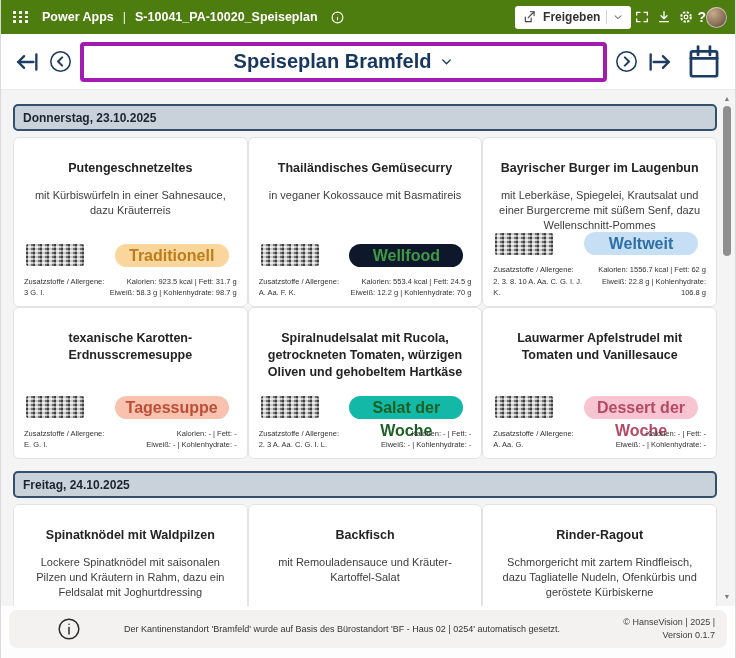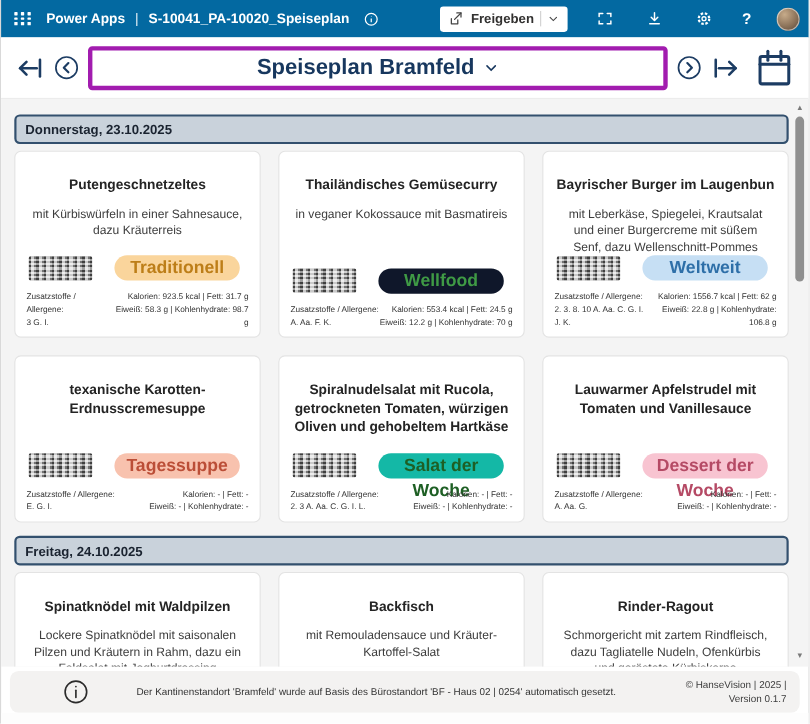--- a/index.html
+++ b/index.html
@@ -2,30 +2,30 @@
 <html><head>
 <meta charset="utf-8">
 <style>
   * { margin:0; padding:0; box-sizing:border-box; }
   html,body { width:736px; height:658px; overflow:hidden; background:#fff;
               font-family:"Liberation Sans", sans-serif; }
   .app { width:736px; height:658px; display:flex; flex-direction:column;
          border-left:1px solid #d9d9d9; border-right:1px solid #d9d9d9; background:#fff; }
 
   
-  .topbar { height:32px; flex:0 0 32px; background:#0369a1; color:#fff;
+  .topbar { height:32px; flex:0 0 32px; background:#4d7c0f; color:#fff;
             display:flex; align-items:center; padding:17px 8px; gap:8px; }
   .tb-left { display:flex; align-items:center; gap:9px; flex:1; min-width:0; }
   .waffle { display:grid; grid-template-columns:repeat(3,4px); grid-gap:2px; padding:4px; cursor:pointer; }
   .waffle i { width:2.6px; height:2.6px; background:#fff; border-radius:0.5px; }
   .tb-brand { font-size:12.5px; font-weight:bold; white-space:nowrap; }
   .tb-sep { font-size:12.5px; opacity:.9; }
   .tb-title { font-size:12.5px; font-weight:bold; white-space:nowrap; }
   .tb-ico { display:flex; align-items:center; justify-content:center; width:22px; height:22px; cursor:pointer; }
-  .tb-right { display:flex; align-items:center; gap:23px; }
+  .tb-right { display:flex; align-items:center; gap:0; }
   .share-btn { display:flex; align-items:center; gap:6px; background:#fff; border:none;
                border-radius:3px; height:23px; padding:0 8px; cursor:pointer;
                font-family:inherit; font-size:12px; color:#323130; font-weight:bold; }
   .share-btn .vdiv { width:1px; height:14px; background:#d0d0d0; }
   .help-q { font-size:14px; font-weight:bold; color:#fff; cursor:pointer; }
   .avatar { width:21px; height:21px; border-radius:50%; cursor:pointer;
             background:radial-gradient(circle at 35% 30%, #c7ab8a 0%, #8a7158 55%, #4f4136 100%);
             box-shadow:inset 0 0 0 1px rgba(255,255,255,.55); }
 
   
@@ -37,21 +37,21 @@
   .plan-title { font-size:20px; font-weight:bold; color:#17375E; }
 
   
   .content { position:relative; flex:0 0 516px; height:516px; background:#f4f4f4; overflow:hidden; }
   .sections { position:absolute; left:0; top:0; right:0; bottom:0; overflow:hidden;
               padding:14px 18px 0 12px; }
   .day-section { margin-bottom:12px; }
   .day-header { height:27px; background:#c9d2db; border:2px solid #33506e; border-radius:5px;
                 display:flex; align-items:center; padding:0 8px; margin-bottom:6px; }
   .day-header span { font-size:12px; font-weight:bold; color:#1a2330; }
-  .cards { display:grid; grid-template-columns:repeat(3,1fr); gap:16px; }
+  .cards { display:grid; grid-template-columns:repeat(3,1fr); gap:0; }
   .card { background:#fff; border:1px solid #e3e3e3; border-radius:6px; min-height:152px;
           display:flex; flex-direction:column; padding:10px 10px 6px; cursor:pointer; }
   .card-title { font-size:12.5px; font-weight:bold; color:#242424; text-align:center;
                 margin-top:12px; line-height:1.35; }
   .card-desc { font-size:11px; color:#3d3d3d; text-align:center; margin-top:11px; line-height:1.35;
                padding:0 4px; }
   .card-media { margin-top:auto; display:flex; align-items:center; justify-content:space-between;
                 padding:0 2px; }
   .thumb { width:58px; height:22px; border-radius:2px; filter:blur(.6px);
            background:

